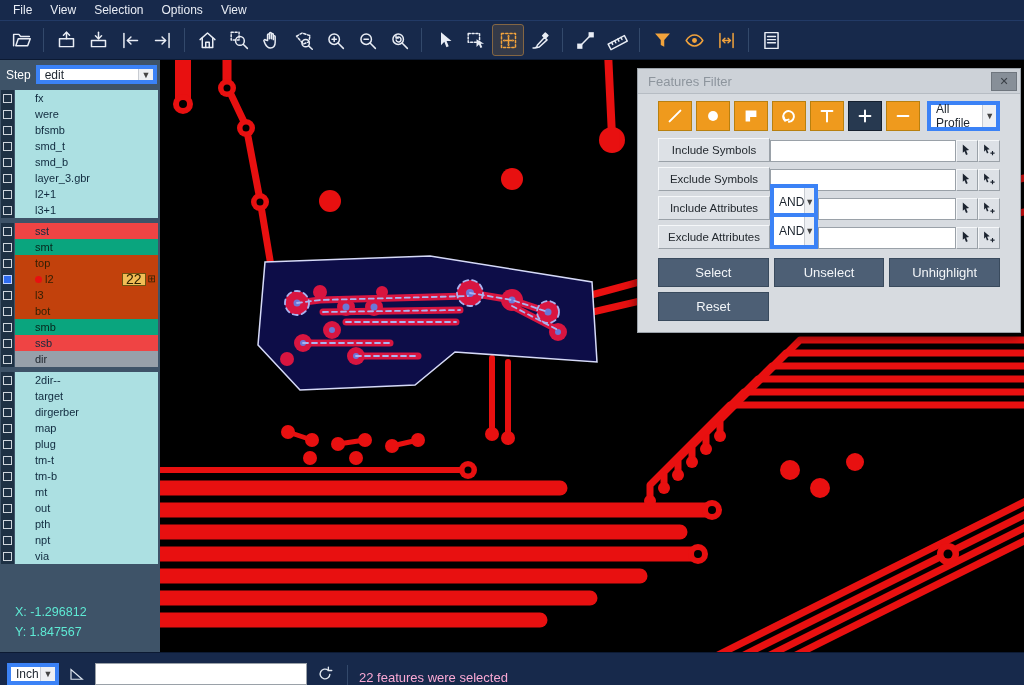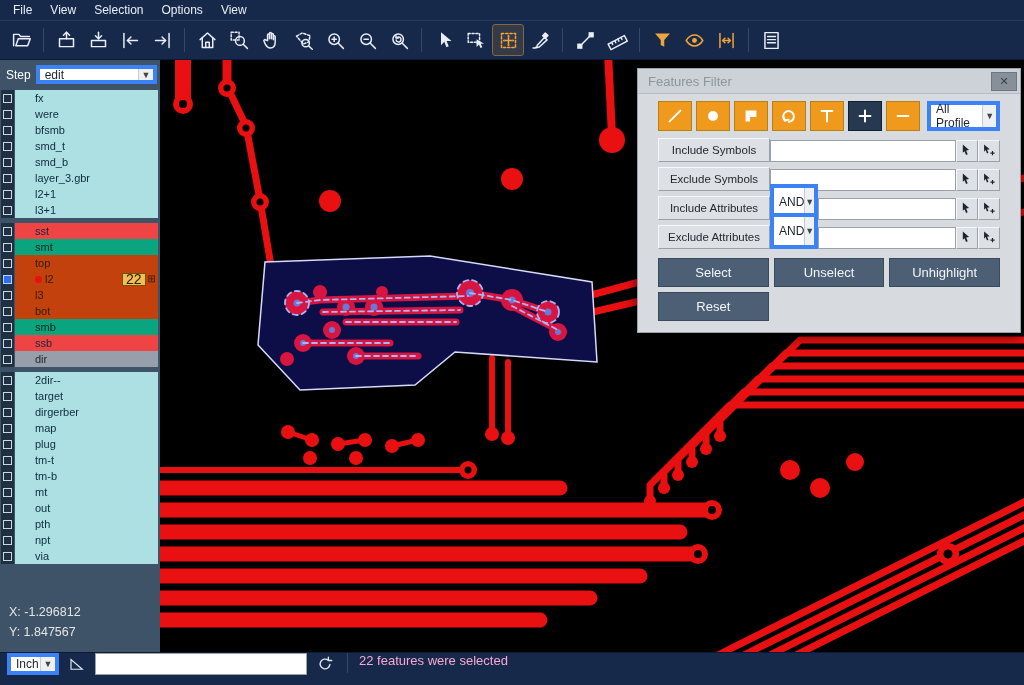--- a/index.html
+++ b/index.html
@@ -31,21 +31,21 @@
 .layer-check.sel::before{background:#2e6cf0;border-color:#bcd0ff}
 .layer-name{flex:1;display:flex;align-items:center;font-size:11px;color:#102a3e;padding-left:20px;margin-left:1px;overflow:hidden;white-space:nowrap}
 .c-cyan{background:#ace0e2}
 .c-white{background:#ef4444}
 .c-green{background:#0aa57e;color:#07261c}
 .c-gold{background:#c2410c;color:#2e1f04}
 .c-gray{background:#97a0aa;color:#1d242c}
 .active-dot{width:7px;height:7px;border-radius:50%;background:#e81010;margin-right:3px;flex:none}
 .layer-badge{margin-left:auto;font-size:14px;border:1px solid #6d5410;background:#f1bd55;color:#2e2000;padding:0 3px;line-height:11px;margin-right:2px}
 .grid-ico{font-size:10px;color:#2e2000;margin-right:2px;line-height:1}
-.coords{position:absolute;left:9px;bottom:10px;color:#e5e5e5;font-size:12.5px;line-height:20px}
+.coords{position:absolute;left:15px;bottom:10px;color:#5eead4;font-size:12.5px;line-height:20px}
 .canvas{flex:1;position:relative;background:#000;overflow:hidden}
 .canvas svg.art{position:absolute;left:0;top:0}
 
 .dialog{position:absolute;left:477px;top:8px;width:384px;height:265px;background:#d7dbe0;border:1px solid #9aa1a9;box-shadow:0 3px 12px rgba(0,0,0,.6);display:flex;flex-direction:column}
 .dlg-title{height:25px;background:#cdd2d8;display:flex;align-items:center;padding:0 3px 0 10px;border-bottom:1px solid #b6bcc3;flex:none}
 .dlg-title .txt{color:#8d959d;font-size:13px}
 .dlg-close{margin-left:auto;width:26px;height:19px;background:#878f98;border:1px solid #6f767e;color:#3a4047;font-size:11px;display:flex;align-items:center;justify-content:center;padding:0}
 .dlg-close::before{content:"✕"}
 .dlg-body{padding:7px 20px 6px;display:flex;flex-direction:column}
 .tools-row{display:flex;gap:4px;align-items:center}
@@ -55,21 +55,21 @@
 .profile-combo{flex:1;height:30px;margin-left:3px}
 .f-rows{margin-top:7px;display:flex;flex-direction:column;gap:5px}
 .f-row{display:flex;height:24px;align-items:flex-end}
 .f-label{width:112px;flex:none;height:24px;font-size:11.5px;background:#dde1e6;border:1px solid;border-color:#f5f7f9 #9aa1a8 #9aa1a8 #f5f7f9;color:#23292f}
 .and-combo{width:48px;flex:none;height:36px}
 .f-input{flex:1;height:22px;border:1px solid #9aa1a8;background:#fff;font-size:12px;padding:0 4px;min-width:0;font-family:inherit}
 .mini-btn{width:22px;height:22px;flex:none;background:#dde1e6;border:1px solid;border-color:#f5f7f9 #9aa1a8 #9aa1a8 #f5f7f9;display:flex;align-items:center;justify-content:center;padding:0}
 .f-actions{margin-top:9px;display:grid;grid-template-columns:1fr 1fr 1fr;gap:5px}
 .act-btn{height:29px;background:#4d5f75;border:1px solid #394a5d;color:#f2f5f8;font-size:13px}
 
-.statusbar{height:33px;background:#17294b;border-top:1px solid #0c1a33;display:flex;align-items:flex-start;padding:0 7px;gap:7px}
+.statusbar{height:33px;background:#17294b;border-top:1px solid #0c1a33;display:flex;align-items:flex-end;padding:0 7px;gap:7px}
 .unit-combo{width:52px;height:22px;flex:none}
 .sb-icon{width:22px;height:22px;display:flex;align-items:center;justify-content:center;color:#dfe6ef;background:none;border:none;padding:0}
 .cmd-input{width:212px;height:22px;border:1px solid #9aa1a8;background:#fff;font-size:12px;padding:0 4px;font-family:inherit}
 .sb-sep{width:1px;height:20px;background:#33496b;margin:0 4px;flex:none}
 .sb-msg{color:#f9a8d4;font-size:13px}
 </style>
 </head>
 <body>
 
 <div class="menubar">

